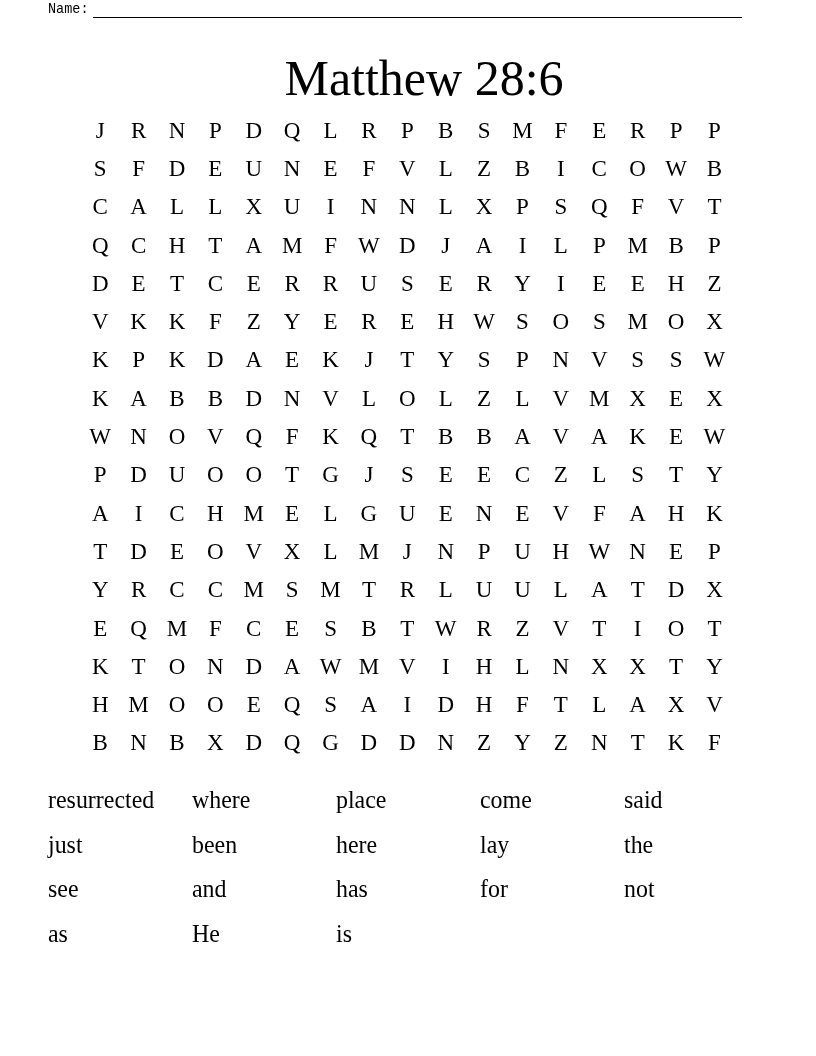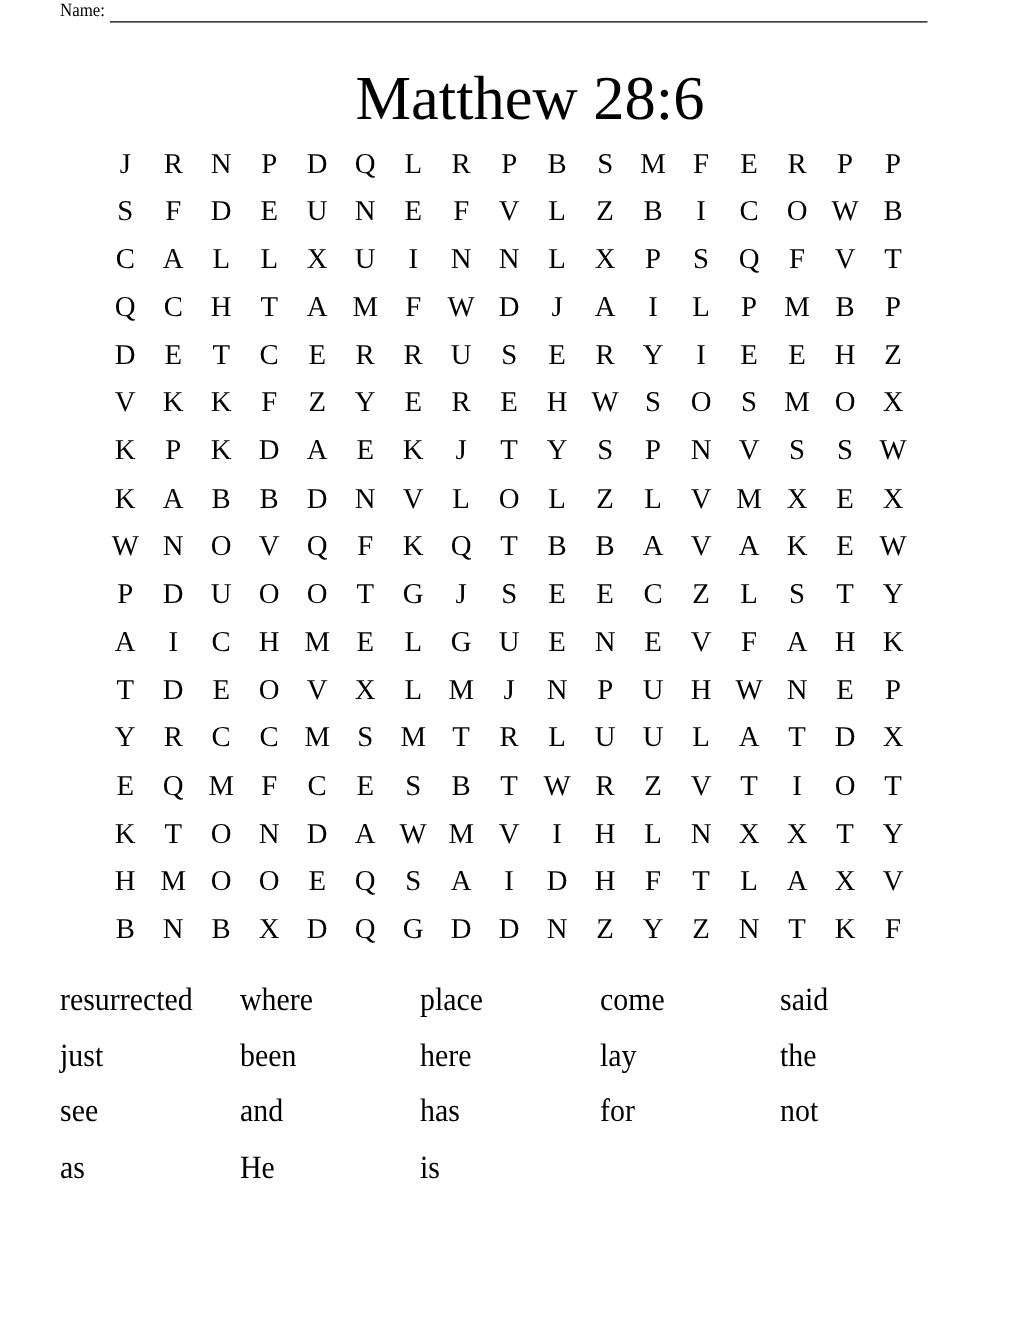--- a/index.html
+++ b/index.html
@@ -13,21 +13,21 @@
       position: relative;
       overflow: hidden;
       color: #000000;
     }
     .name-row {
       position: absolute;
       left: 48px;
       top: 0px;
       height: 18px;
       width: 694px;
-      font-family: Liberation Serif, serif;
+      font-family: Liberation Mono, monospace;
       font-size: 15px;
       line-height: 17px;
       display: flex;
       align-items: flex-end;
     }
     .name-label {
       white-space: nowrap;
       transform: scaleX(0.9);
       transform-origin: left bottom;
       margin-right: -4px;

